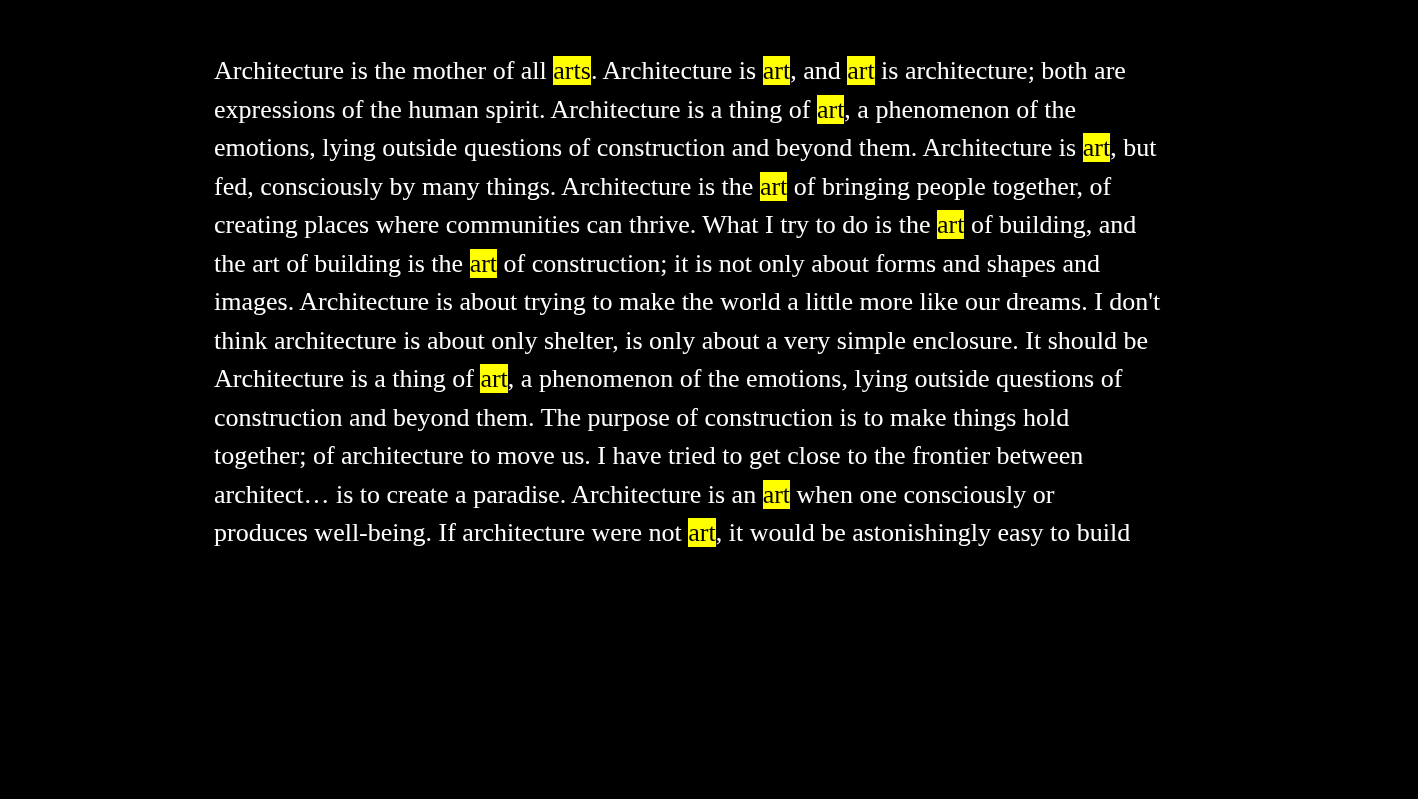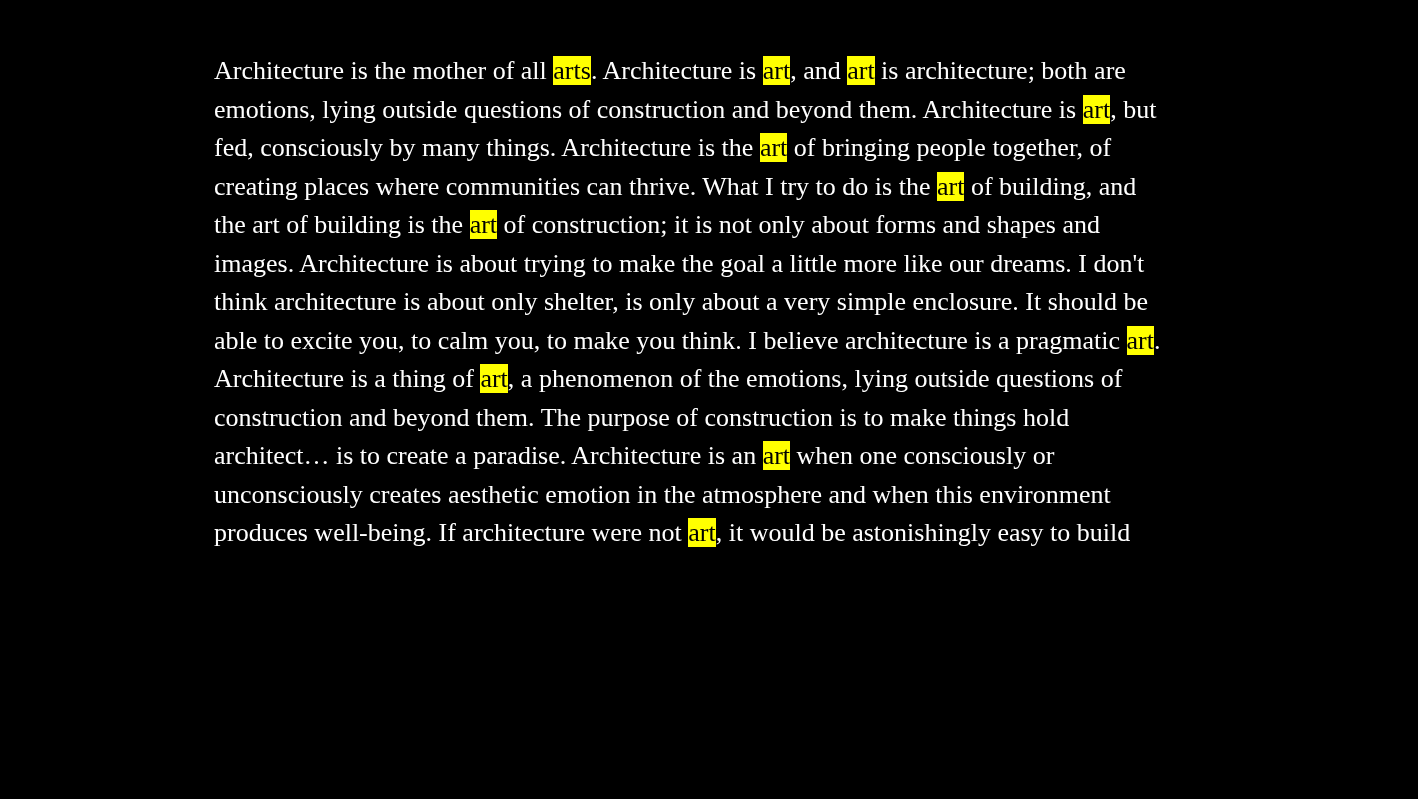--- a/index.html
+++ b/index.html
@@ -36,26 +36,26 @@
     color: #000000;
     padding: 0;
   }
 </style>
 </head>
 <body>
 
 <div class="page">
   <div class="text-block" id="text-block">
       <span class="line"><span>Architecture is the mother of all </span><span class="hl" style="background: rgb(255, 255, 0);">arts</span><span>. Architecture is </span><span class="hl" style="background: rgb(255, 255, 0);">art</span><span>, and </span><span class="hl" style="background: rgb(255, 255, 0);">art</span><span> is architecture; both are</span></span>
+      <span class="line"><span>expressions of the human spirit. Architecture is a thing of </span><span class="hl" style="background: rgb(255, 255, 0);">art</span><span>, a phenomenon of the</span></span>
       <span class="line"><span>emotions, lying outside questions of construction and beyond them. Architecture is </span><span class="hl" style="background: rgb(255, 255, 0);">art</span><span>, but</span></span>
       <span class="line"><span>fed, consciously by many things. Architecture is the </span><span class="hl" style="background: rgb(255, 255, 0);">art</span><span> of bringing people together, of</span></span>
       <span class="line"><span>creating places where communities can thrive. What I try to do is the </span><span class="hl" style="background: rgb(255, 255, 0);">art</span><span> of building, and</span></span>
       <span class="line"><span>the art of building is the </span><span class="hl" style="background: rgb(255, 255, 0);">art</span><span> of construction; it is not only about forms and shapes and</span></span>
-      <span class="line"><span>images. Architecture is about trying to make the goal a little more like our dreams. I don't</span></span>
+      <span class="line"><span>images. Architecture is about trying to make the world a little more like our dreams. I don't</span></span>
       <span class="line"><span>think architecture is about only shelter, is only about a very simple enclosure. It should be</span></span>
-      <span class="line"><span>able to excite you, to calm you, to make you think. I believe architecture is a pragmatic </span><span class="hl" style="background: rgb(255, 255, 0);">art</span><span>.</span></span>
       <span class="line"><span>Architecture is a thing of </span><span class="hl" style="background: rgb(255, 255, 0);">art</span><span>, a phenomenon of the emotions, lying outside questions of</span></span>
       <span class="line"><span>construction and beyond them. The purpose of construction is to make things hold</span></span>
+      <span class="line"><span>together; of architecture to move us. I have tried to get close to the frontier between</span></span>
       <span class="line"><span>architect… is to create a paradise. Architecture is an </span><span class="hl" style="background: rgb(255, 255, 0);">art</span><span> when one consciously or</span></span>
-      <span class="line"><span>unconsciously creates aesthetic emotion in the atmosphere and when this environment</span></span>
       <span class="line"><span>produces well-being. If architecture were not </span><span class="hl" style="background: rgb(255, 255, 0);">art</span><span>, it would be astonishingly easy to build</span></span>
     </div>
 </div>
 
 </body></html>

